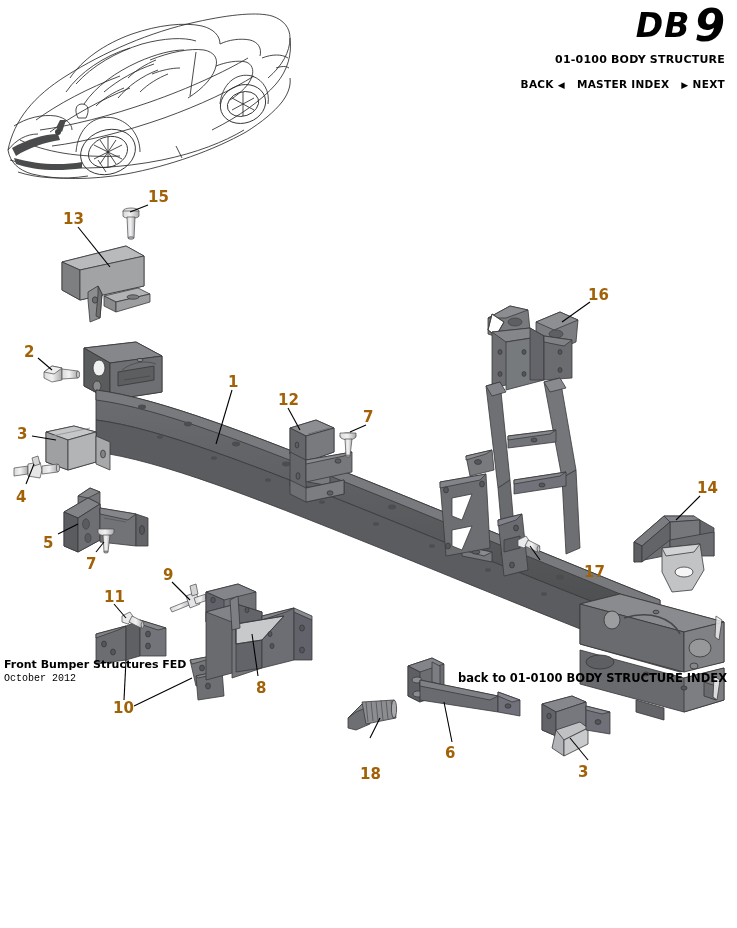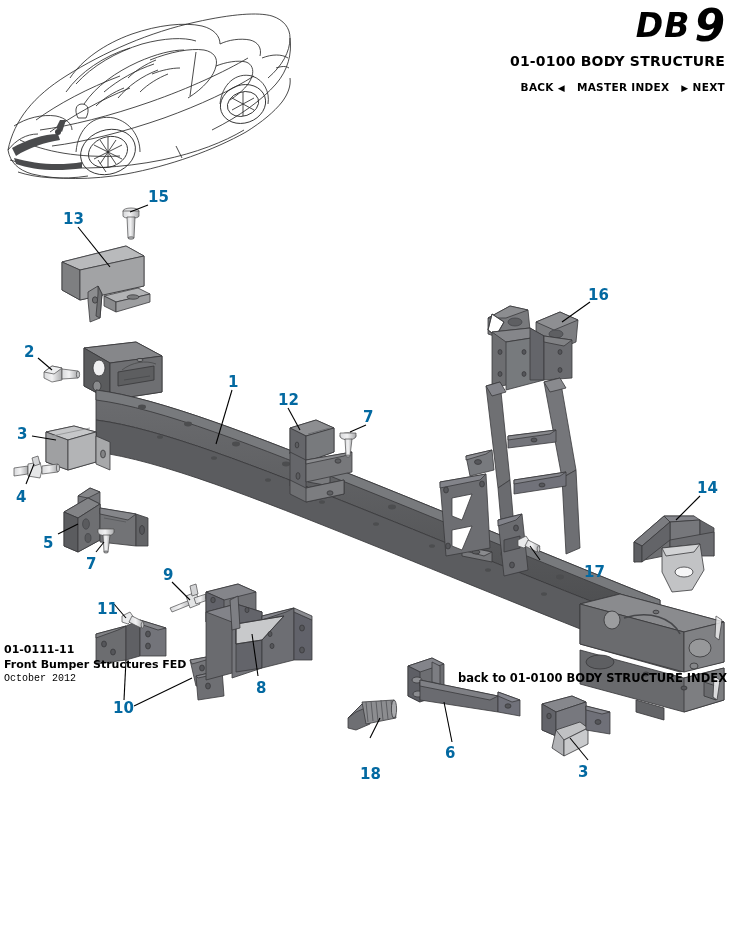--- a/index.html
+++ b/index.html
@@ -14,21 +14,21 @@
   .hdr{position:absolute;right:12px;top:0;text-align:right;}
   .logo{
     font-family:"DejaVu Sans", sans-serif;
     font-weight:bold;font-style:italic;letter-spacing:-1px;
     line-height:1;white-space:nowrap;
   }
   .logo .db{font-size:33px;letter-spacing:1px;}
   .logo .nine{font-size:44px;letter-spacing:0;margin-left:4px;position:relative;top:4px;}
   .doc-title{
     font-family:"DejaVu Sans", sans-serif;
-    font-size:14px;font-weight:bold;margin-top:9px;white-space:nowrap;letter-spacing:.2px;
+    font-size:11px;font-weight:bold;margin-top:9px;white-space:nowrap;letter-spacing:.2px;
   }
   .navrow{
     font-family:"DejaVu Sans", sans-serif;
     font-size:10.5px;font-weight:bold;margin-top:12px;white-space:nowrap;letter-spacing:.3px;
   }
   .navrow span{cursor:pointer;}
   .navrow .tri{font-size:9px;margin:0 4px;}
 
   
   .foot-l{position:absolute;left:4px;bottom:6px;font-family:"DejaVu Sans", sans-serif;}
@@ -36,21 +36,21 @@
   .foot-l .l2{font-size:11px;font-weight:bold;line-height:15px;}
   .foot-l .l3{font-size:10px;line-height:14px;font-family:Liberation Mono, monospace;}
   .foot-r{
     position:absolute;right:10px;bottom:7px;
     font-family:"DejaVu Sans", sans-serif;font-size:11.5px;font-weight:bold;cursor:pointer;margin-left:8px;
   }
 
   
   .callout{
     position:absolute;font-family:"DejaVu Sans", sans-serif;
-    font-size:15px;font-weight:bold;color:#0369a1;line-height:1;
+    font-size:15px;font-weight:bold;color:#a16207;line-height:1;
   }
   svg{position:absolute;left:0;top:0;overflow:visible;}
   .lead{stroke:#000;stroke-width:1.1;fill:none;}
 </style>
 </head>
 <body>
 
 <div id="page">
 
   <div class="hdr">
@@ -552,27 +552,26 @@
   <div class="callout" style="left:278px;top:393px;">12</div>
   <div class="callout" style="left:363px;top:410px;">7</div>
   <div class="callout" style="left:588px;top:288px;">16</div>
   <div class="callout" style="left:17px;top:427px;">3</div>
   <div class="callout" style="left:16px;top:490px;">4</div>
   <div class="callout" style="left:43px;top:536px;">5</div>
   <div class="callout" style="left:86px;top:557px;">7</div>
   <div class="callout" style="left:697px;top:481px;">14</div>
   <div class="callout" style="left:538px;top:565px;margin-left:46px;">17</div>
   <div class="callout" style="left:163px;top:568px;">9</div>
-  <div class="callout" style="left:97px;top:590px;margin-top:12px;">11</div>
+  <div class="callout" style="left:104px;top:590px;">11</div>
   <div class="callout" style="left:256px;top:681px;">8</div>
   <div class="callout" style="left:113px;top:701px;">10</div>
   <div class="callout" style="left:360px;top:747px;margin-top:20px;">18</div>
   <div class="callout" style="left:445px;top:746px;">6</div>
   <div class="callout" style="left:578px;top:765px;">3</div>
 
   <div class="foot-l">
-    <div class="l1">01-0111-11</div>
     <div class="l2">Front Bumper Structures FED</div>
     <div class="l3">October 2012</div>
   </div>
   <div class="foot-r">back to 01-0100 BODY STRUCTURE INDEX</div>
 
 </div>
 
 </body></html>

